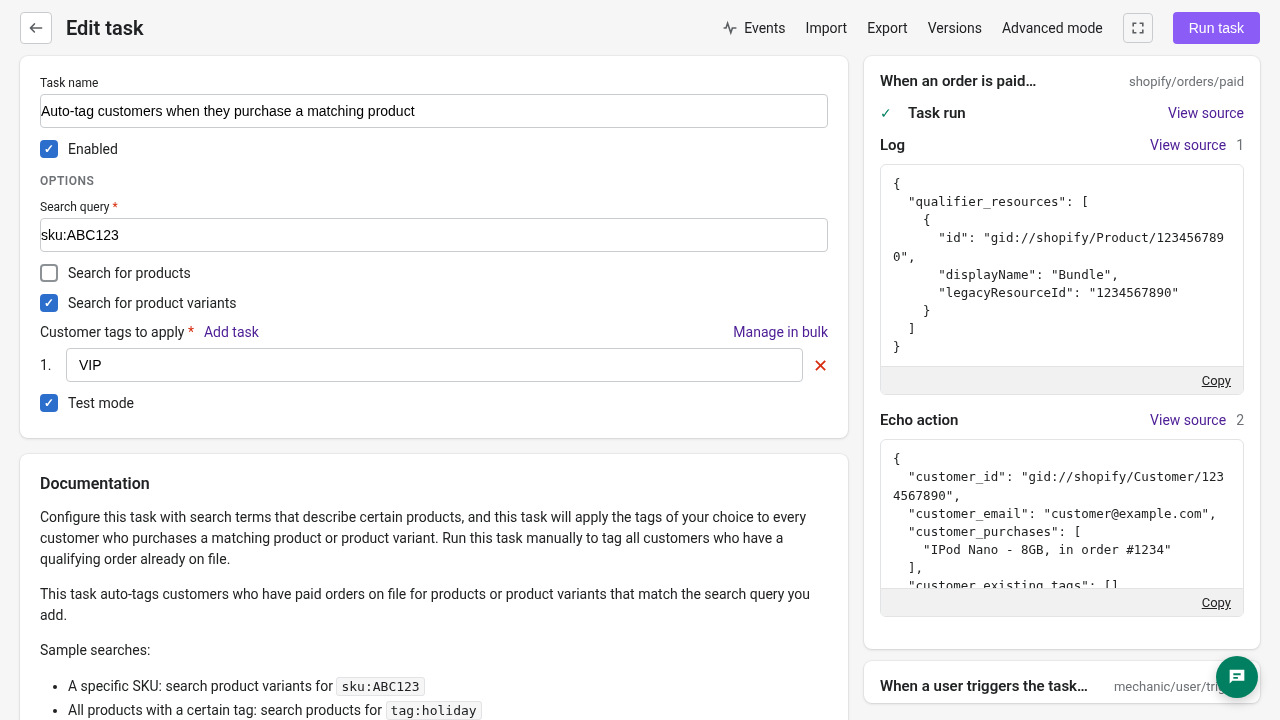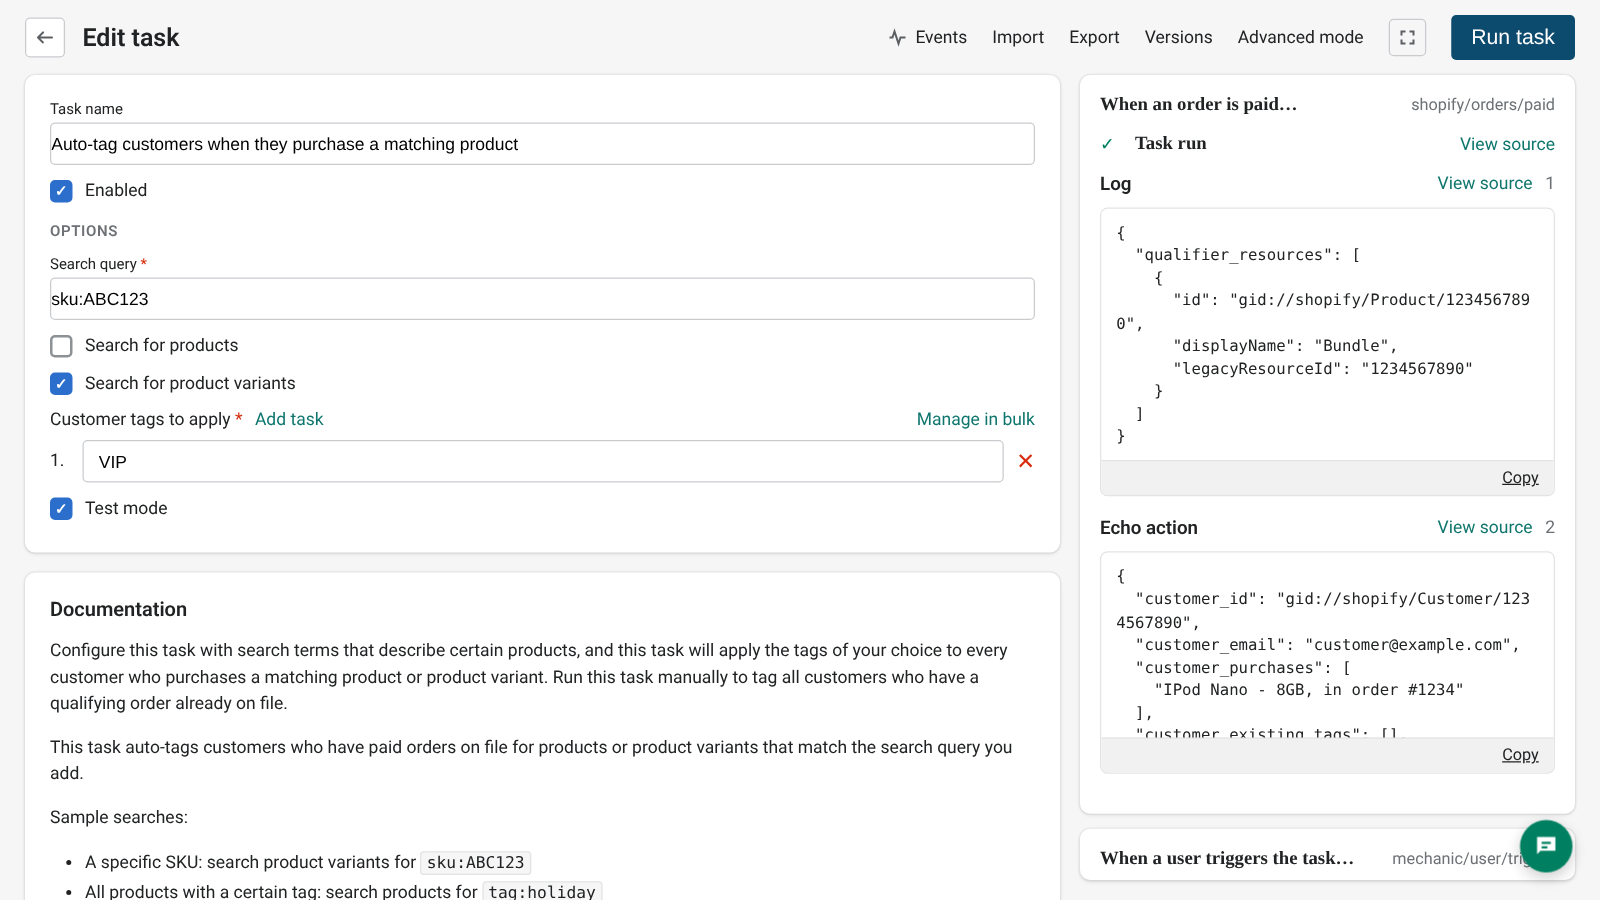--- a/index.html
+++ b/index.html
@@ -32,26 +32,26 @@
   .header-link { color: #202223; cursor: pointer; font-size: 14px; }
   .events-link { display: flex; align-items: center; gap: 6px; }
   .icon-box {
     width: 30px; height: 30px;
     border: 1px solid #c9cccf;
     border-radius: 4px;
     display: flex; align-items: center; justify-content: center;
     cursor: pointer;
   }
   .run-btn {
-    background: #0c4a6e;
+    background: #8b5cf6;
     color: #fff;
     border: none;
     border-radius: 4px;
     padding: 8px 16px;
-    font-size: 17px;
+    font-size: 14px;
     font-weight: 500;
     cursor: pointer;
   }
   .layout { display: flex; gap: 16px; padding: 0 20px 20px; }
   .main-col { flex: 1; display: flex; flex-direction: column; gap: 16px; }
   .side-col { width: 396px; display: flex; flex-direction: column; gap: 12px; }
   .card {
     background: #fff;
     border-radius: 8px;
     box-shadow: 0 0 0 1px rgba(63,63,68,0.05), 0 1px 3px rgba(63,63,68,0.15);
@@ -78,21 +78,21 @@
   }
   .cb.checked { background: #2c6ecb; border-color: #2c6ecb; }
   .cb.checked::after {
     content: "✓"; color: #fff; font-size: 12px; font-weight: bold;
   }
   .section-label {
     font-size: 12px; font-weight: 600; letter-spacing: 0.5px;
     color: #6d7175; margin: 16px 0 12px;
   }
   .tags-header { display: flex; align-items: center; gap: 10px; margin-bottom: 8px; }
-  .link { color: #0f766e; cursor: pointer; }
+  .link { color: #4c1d95; cursor: pointer; }
   .manage-bulk { margin-left: auto; }
   .tag-row { display: flex; align-items: center; gap: 10px; margin-bottom: 12px; }
   .tag-num { width: 16px; }
   .tag-input {
     flex: 1; border: 1px solid #c9cccf; border-radius: 4px;
     padding: 8px 12px; font-size: 14px;
   }
   .remove-x { color: #d72c0d; cursor: pointer; font-size: 18px; }
   .doc-title { font-size: 16px; font-weight: 600; margin-bottom: 14px; }
   .doc-body p { margin-bottom: 14px; line-height: 1.5; }
@@ -106,21 +106,21 @@
     padding: 1px 4px;
     font-size: 13px;
   }
   .side-card {
     background: #fff;
     border-radius: 8px;
     box-shadow: 0 0 0 1px rgba(63,63,68,0.05), 0 1px 3px rgba(63,63,68,0.15);
     padding: 16px;
   }
   .side-header { display: flex; align-items: center; justify-content: space-between; margin-bottom: 14px; }
-  .side-title { font-size: 15px; font-weight: 600; font-family: Liberation Serif, serif; }
+  .side-title { font-size: 15px; font-weight: 600; }
   .side-sub { color: #6d7175; font-size: 13px; }
   .run-row { display: flex; align-items: center; gap: 12px; margin-bottom: 14px; }
   .check-icon { color: #008060; font-size: 14px; width: 16px; }
   .view-src { margin-left: auto; }
   .log-header { display: flex; align-items: center; margin-bottom: 10px; }
   .log-title { font-weight: 600; font-size: 15px; }
   .log-count { margin-left: 10px; color: #6d7175; }
   .code-block {
     position: relative;
     background: #fff;

